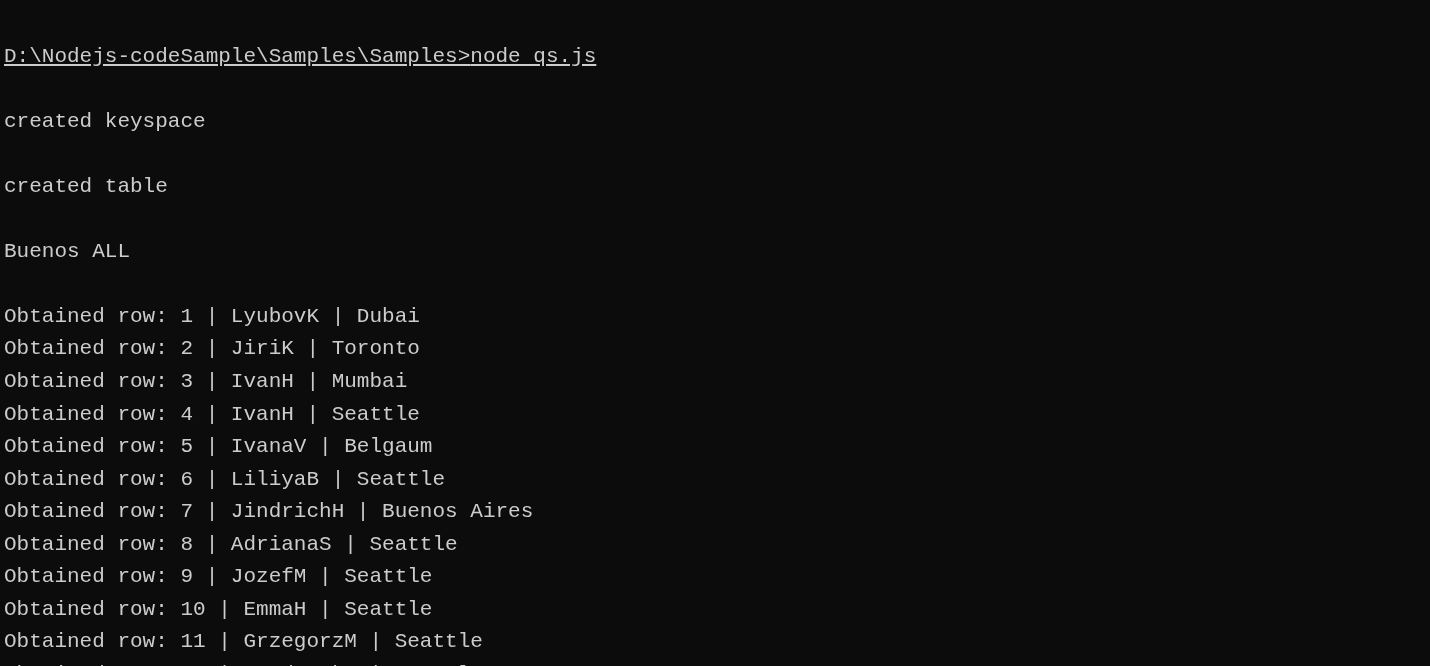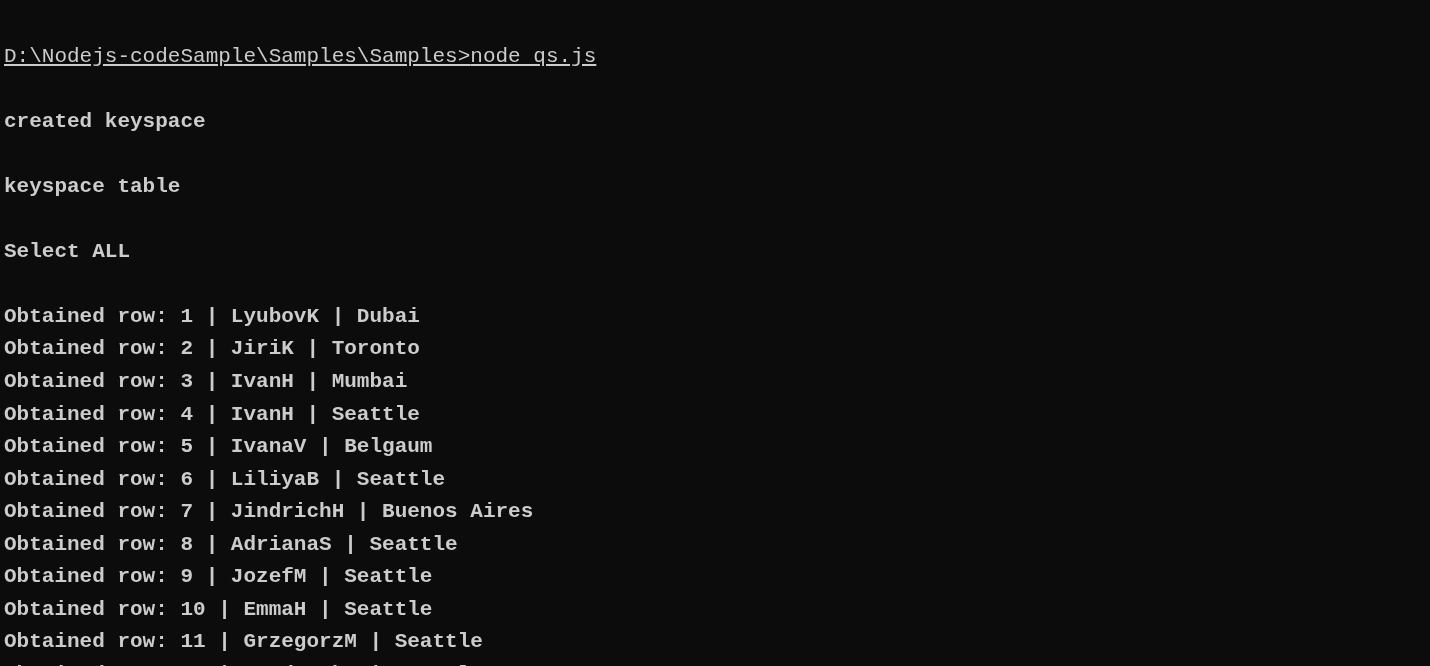--- a/index.html
+++ b/index.html
@@ -20,28 +20,27 @@
     }
     .terminal {
       white-space: pre;
     }
     .prompt-line {
       white-space: pre;
       text-decoration: underline;
     }
     .output-line {
       white-space: pre;
-      font-weight: bold;
     }
   </style>
 </head>
 <body>
 
 <div class="terminal">
 <div class="prompt-line"><span>D:\Nodejs-codeSample\Samples\Samples&gt;</span><span>node qs.js</span></div>
 <div class="output-line">created keyspace</div>
-<div class="output-line">keyspace table</div>
-<div class="output-line">Select ALL</div>
+<div class="output-line">created table</div>
+<div class="output-line">Buenos ALL</div>
 <div id="rows-container"><div class="output-line">Obtained row: 1 | LyubovK | Dubai</div><div class="output-line">Obtained row: 2 | JiriK | Toronto</div><div class="output-line">Obtained row: 3 | IvanH | Mumbai</div><div class="output-line">Obtained row: 4 | IvanH | Seattle</div><div class="output-line">Obtained row: 5 | IvanaV | Belgaum</div><div class="output-line">Obtained row: 6 | LiliyaB | Seattle</div><div class="output-line">Obtained row: 7 | JindrichH | Buenos Aires</div><div class="output-line">Obtained row: 8 | AdrianaS | Seattle</div><div class="output-line">Obtained row: 9 | JozefM | Seattle</div><div class="output-line">Obtained row: 10 | EmmaH | Seattle</div><div class="output-line">Obtained row: 11 | GrzegorzM | Seattle</div><div class="output-line">Obtained row: 12 | FryderykK | Seattle</div></div>
 
 
 
 </div>
 
 </body></html>

